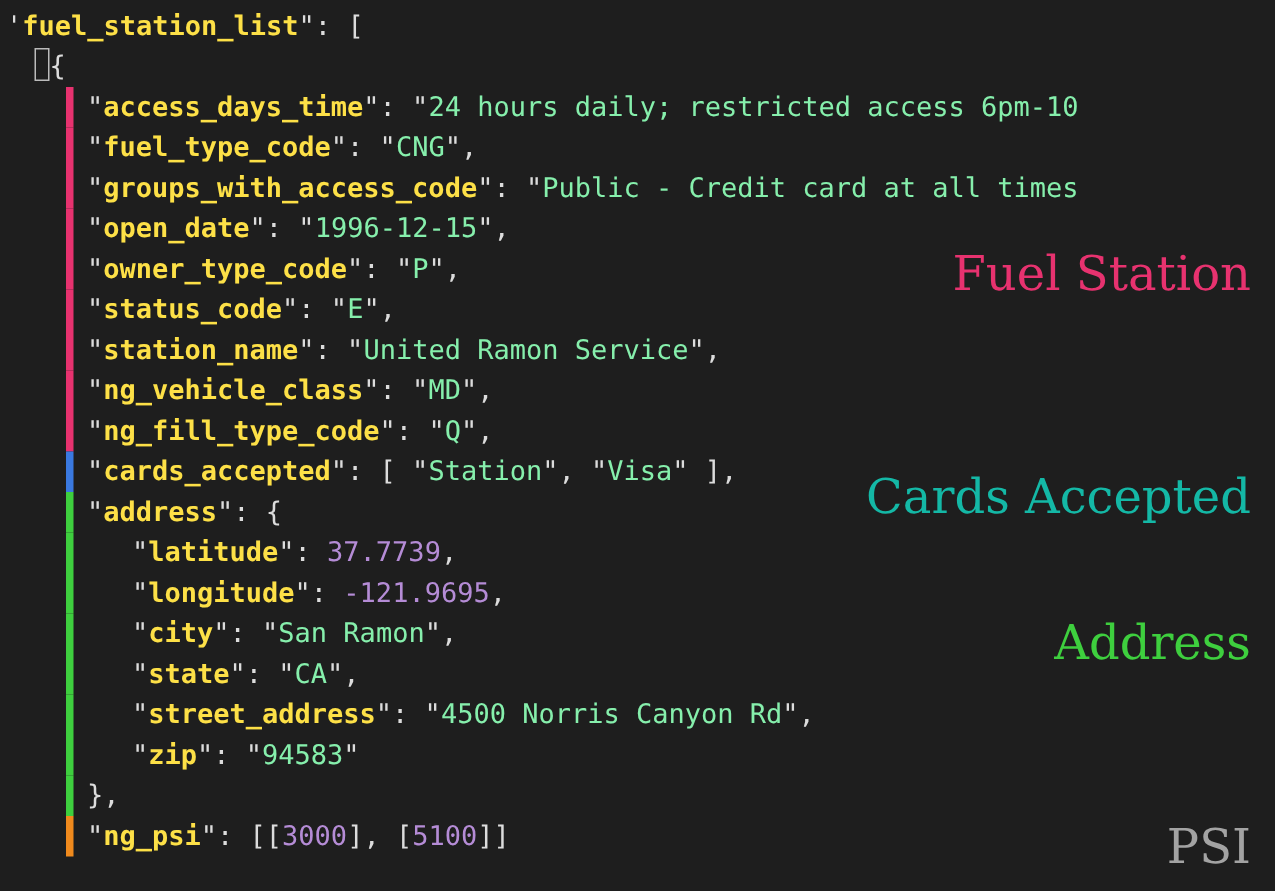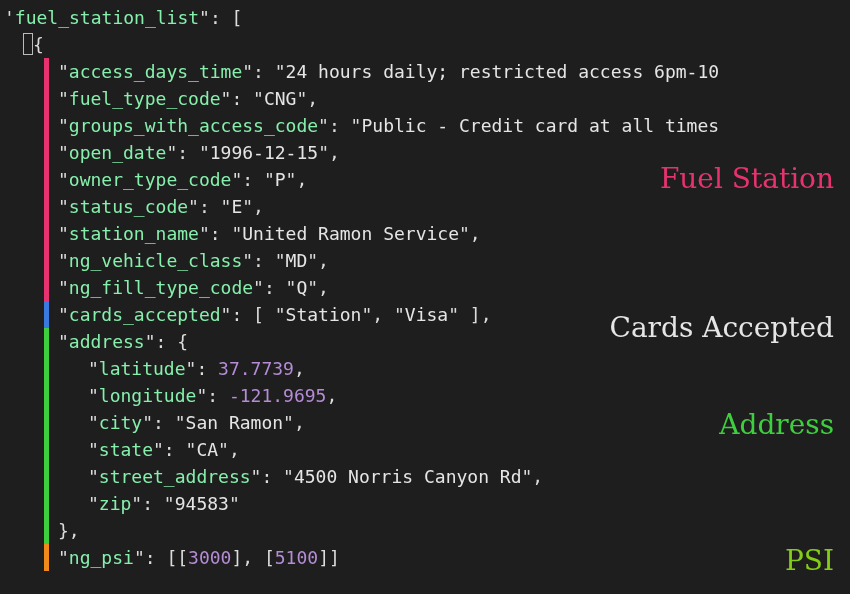--- a/index.html
+++ b/index.html
@@ -9,22 +9,22 @@
     font-size: 18px;
     line-height: 1.5;
     color: #d4d4d4;
     width: 850px;
     height: 594px;
     overflow: hidden;
     position: relative;
     padding: 4px 0 0 4px;
   }
   .line { white-space: pre; position: relative; }
-  .key { color: #86efac; }        
-  .str { color: #e5e5e5; }        
+  .key { color: #fde047; font-weight: bold; }        
+  .str { color: #86efac; }        
   .num { color: #b58cd6; }        
   .punc { color: #dcdcdc; }
   .indent0 { padding-left: 0px; }
   .indent1 { padding-left: 20px; }
   .indent2 { padding-left: 40px; position: relative; }
   .indent3 { padding-left: 70px; position: relative; }
 
   
   .bar::before {
     content: "";
@@ -39,26 +39,26 @@
   .bar-green::before  { background: #3ecf3e; }
   .bar-orange::before { background: #f08a1d; }
 
   .pad { display:inline-block; width:14px; } 
 
   
   .label {
     position: absolute;
     right: 16px;
     font-family: "Optima","DejaVu Serif",serif;
-    font-size: 28px;
+    font-size: 32px;
   }
   .lbl-red    { color: #e7326f; top: 158px; }
-  .lbl-blue   { color: #e5e5e5; top: 307px; }
+  .lbl-blue   { color: #14b8a6; top: 307px; }
   .lbl-green  { color: #3ecf3e; top: 404px; }
-  .lbl-orange { color: #84cc16; top: 540px; }
+  .lbl-orange { color: #a3a3a3; top: 540px; }
 
   .cursor {
     display:inline-block;
     border:1px solid #bbb;
     width:10px; height:22px;
     vertical-align:-4px;
     margin-left:-1px;
   }
 </style>
 </head>

